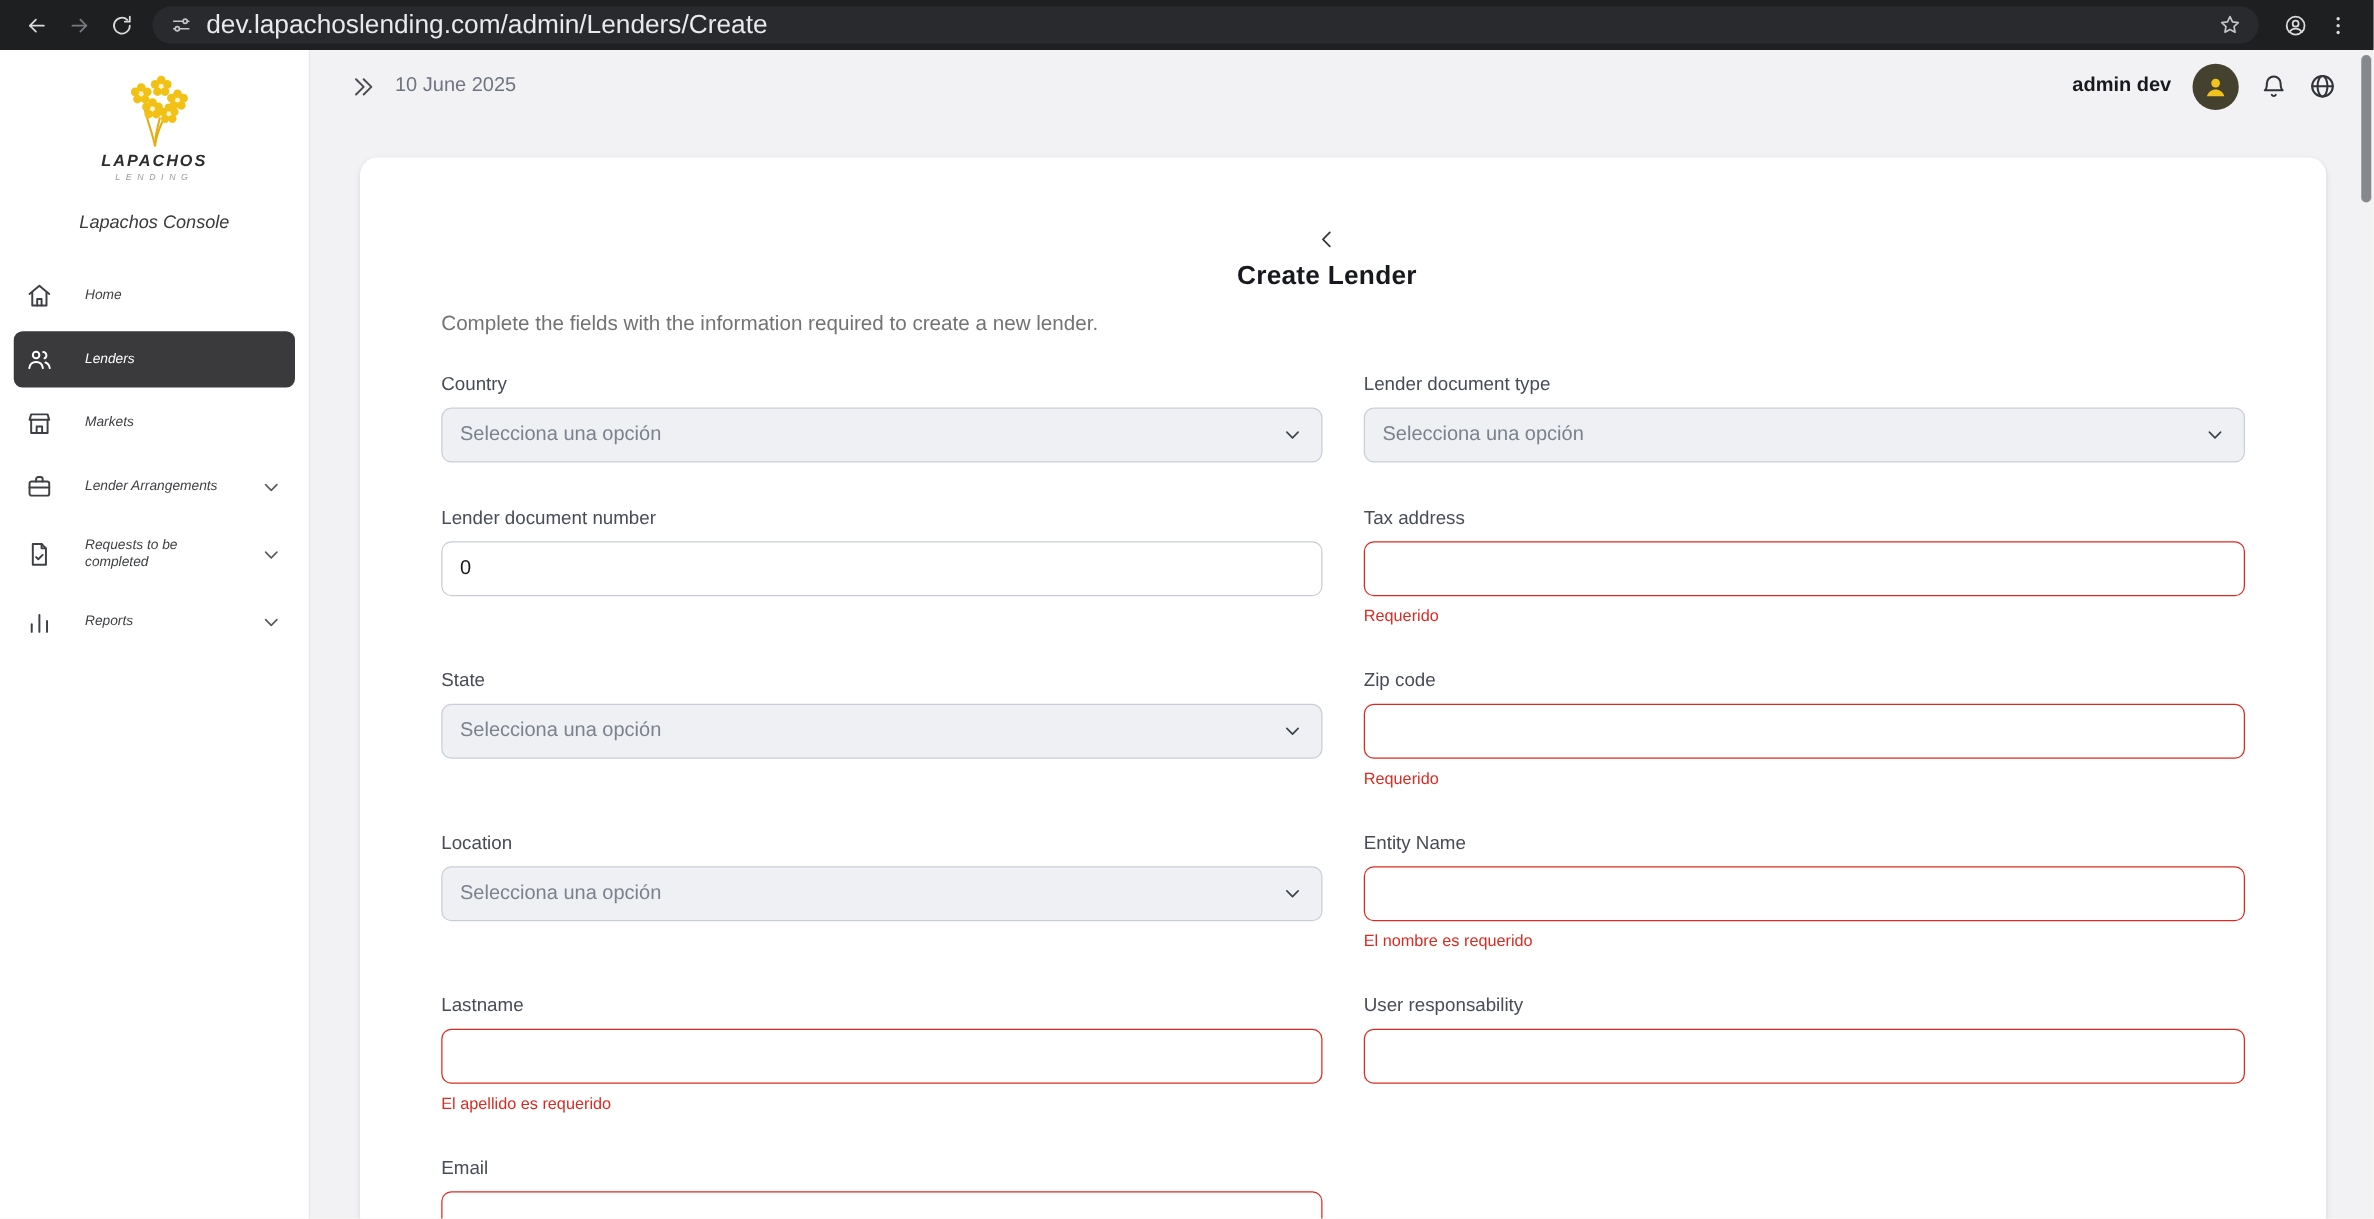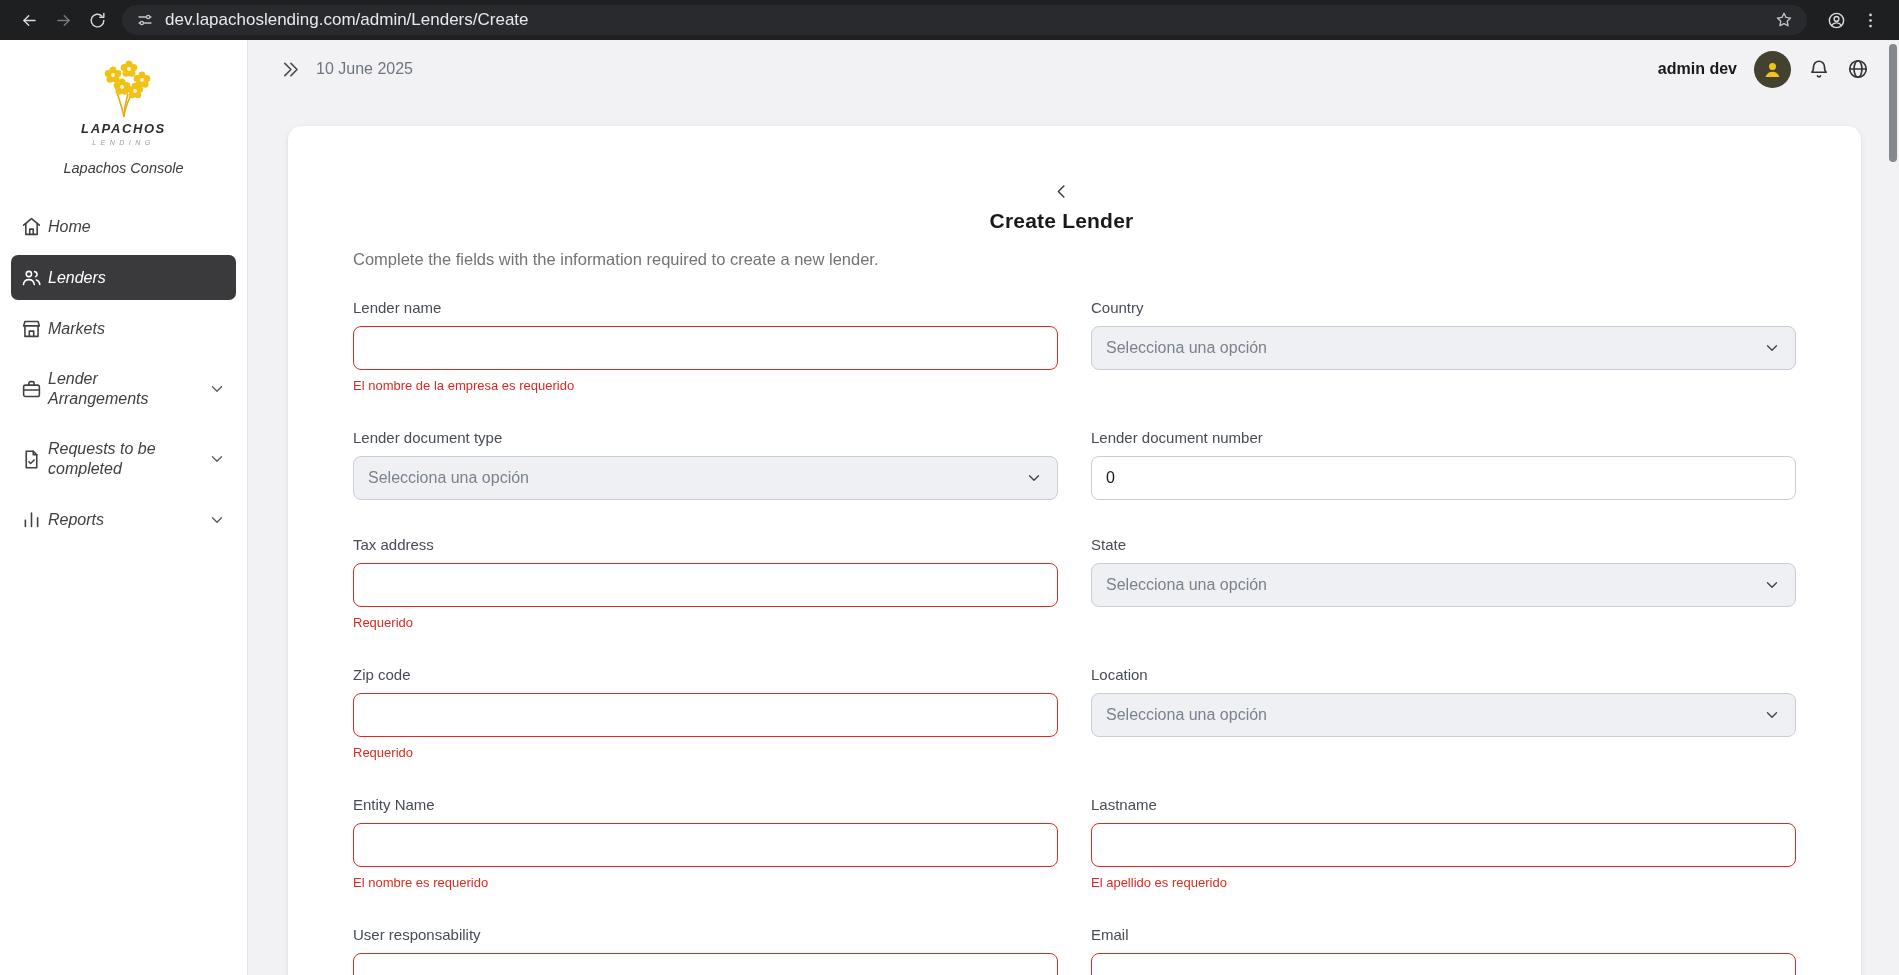--- a/index.html
+++ b/index.html
@@ -5,37 +5,37 @@
   * { box-sizing: border-box; margin: 0; padding: 0; }
   html,body { width:1899px; height:975px; overflow:hidden; }
   body { font-family:"Liberation Sans", sans-serif; background:#f2f2f4; }
 
   
   .browser-bar { height:40px; background:#1e1f21; display:flex; align-items:center; padding:0 12px; }
   .bicon { width:34px; height:34px; border-radius:50%; display:flex; align-items:center; justify-content:center; color:#d9dbdd; flex:none; }
   .bicon svg { width:19px; height:19px; }
   .bicon.dim { color:#787b80; }
   .omnibox { flex:1; height:30px; background:#292a2d; border-radius:16px; margin:0 12px 0 8px; display:flex; align-items:center; padding:0 14px; gap:11px; min-width:0; }
-  .omnibox .url { color:#e7e9eb; font-size:17px; white-space:nowrap; overflow:hidden; }
+  .omnibox .url { color:#e7e9eb; font-size:21px; white-space:nowrap; overflow:hidden; }
   .oicon { width:18px; height:18px; color:#c3c6c9; flex:none; }
   .omnibox .star { margin-left:auto; }
 
   svg.stroke { fill:none; stroke:currentColor; stroke-width:1.8; stroke-linecap:round; stroke-linejoin:round; }
 
   
   .app { display:flex; height:935px; }
 
   
   .sidebar { width:248px; background:#ffffff; border-right:1px solid #e6e7e9; padding-top:20px; flex:none; display:flex; flex-direction:column;font-style:italic; }
   .brand { display:flex; flex-direction:column; align-items:center; }
   .brand-name { font-size:13px; font-weight:700; letter-spacing:1.6px; color:#2d2d2f; margin-top:3px; }
   .brand-tag { font-size:7px; letter-spacing:4.5px; color:#9a9ba0; margin-top:3px; }
-  .brand-console { font-size:14.5px; color:#3a3b3e; margin-top:14px; }
+  .brand-console { font-size:14.5px; color:#3a3b3e; margin-top:24px; }
   .nav { margin-top:28px; padding:0 11px; display:flex; flex-direction:column; gap:6px; }
-  .nav-item { display:flex; align-items:center; gap:6px; padding:12px 10px; border-radius:7px; color:#3f4044; font-size:16px; cursor:pointer; line-height:1.25; }
+  .nav-item { display:flex; align-items:center; gap:26px; padding:12px 10px; border-radius:7px; color:#3f4044; font-size:11px; cursor:pointer; line-height:1.25; }
   .nav-item svg.mi { width:21px; height:21px; flex:none; }
   .nav-item .chev-r { margin-left:auto; width:18px; height:18px; flex:none; color:#5a5c61; }
   .nav-item.active { background:#3a3a3c; color:#ffffff;align-items:center; }
   .nav-label { flex:1; }
 
   
   .main { flex:1; min-width:0; display:flex; flex-direction:column; }
   .topbar { height:58px; display:flex; align-items:center; padding:0 30px 0 32px; gap:15px;text-align:right; }
   .collapse { width:21px; height:21px; color:#4a4c50; flex:none; }
   .date { color:#6e7480; font-size:16px; }
@@ -273,25 +273,20 @@
           <svg class="stroke back-chev" viewBox="0 0 24 24">
               <path d="M15 5l-7 7 7 7"></path>
             </svg>
           <h1 class="page-title">Create Lender</h1>
         </div>
         <p class="subtitle">Complete the fields with the information required to create a new lender.</p>
 
         <div class="form-grid">
 
           <div class="field">
-            <label class="flabel">Lender name</label>
-            <input class="tinput invalid" type="text" style="">
-            <div class="ferror">El nombre de la empresa es requerido</div>
-          </div>
-          <div class="field">
             <label class="flabel">Country</label>
             <div class="sel">
               <span class="sel-text">Selecciona una opción</span>
               <svg class="stroke chev" viewBox="0 0 24 24">
                   <path d="M6 9l6 6 6-6"></path>
                 </svg>
             </div>
           </div>
 
           <div class="field">

